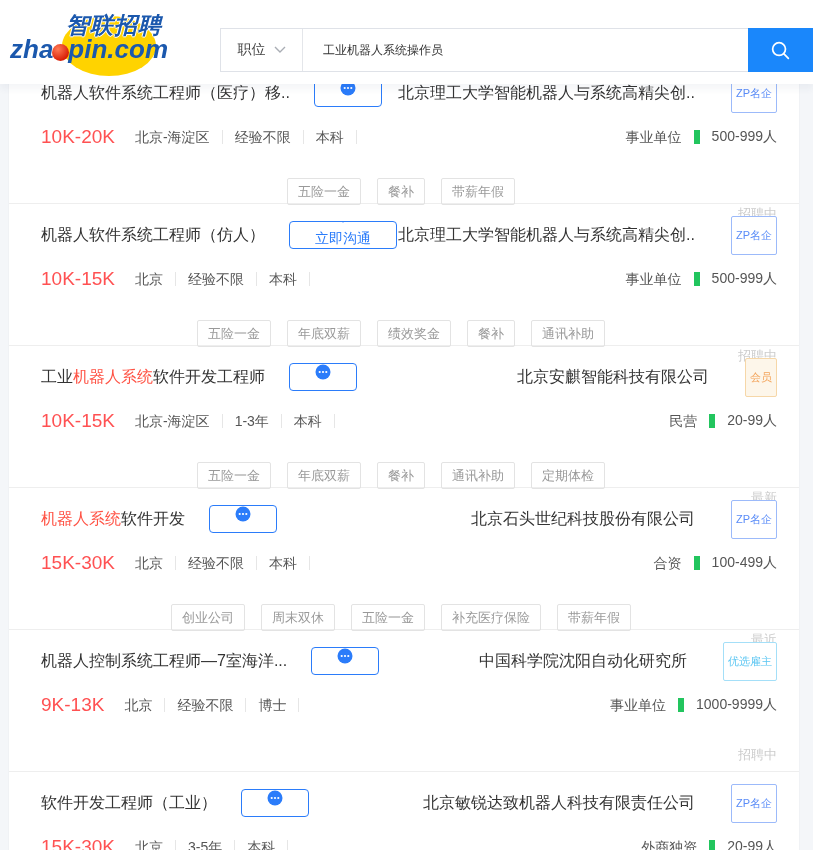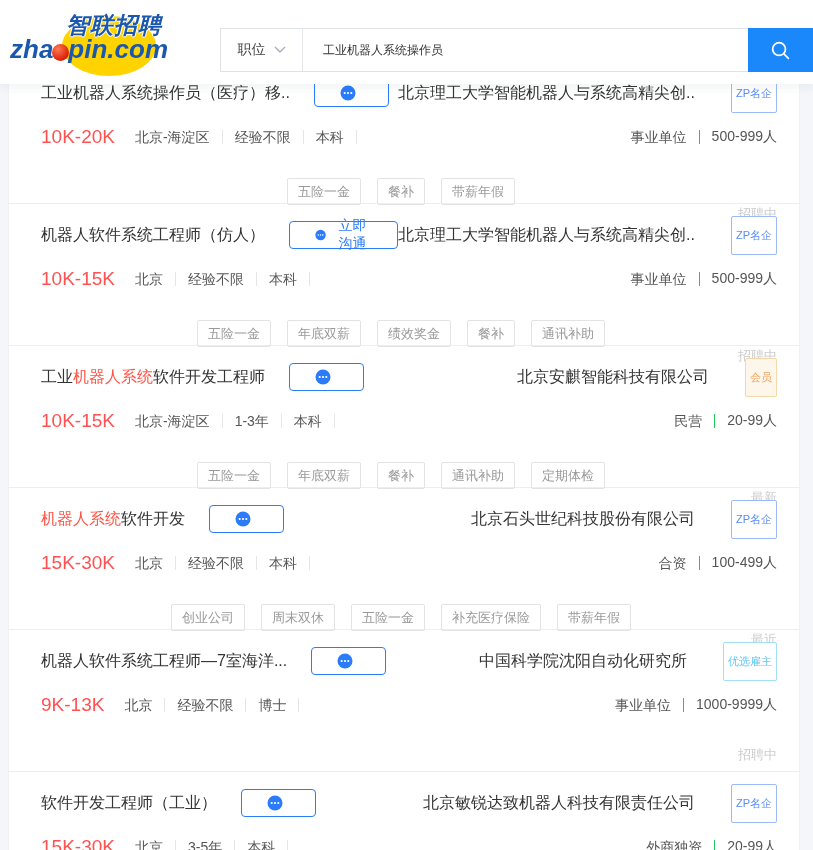--- a/index.html
+++ b/index.html
@@ -46,49 +46,49 @@
   }
   
   .job-list { position:relative; padding-top:62px; }
   .job { height:142px; padding:20px 22px 0 32px; border-bottom:1px solid #eee; }
   .row { display:flex; align-items:center; }
   .title-row { height:22px; }
   .job-title { font-size:16px; font-weight:normal; color:#333; white-space:nowrap; cursor:pointer; }
   .job-title .hl { color:#ff5345; }
   .chat-btn { margin-left:24px; height:28px; padding:0 25px; display:inline-flex; align-items:center;
     gap:7px; background:#fff; border:1px solid #2b7cfa; border-radius:4px; color:#2b7cfa;
-    font-size:14px; font-family:inherit; cursor:pointer; }
+    font-size:14px; font-family:inherit; cursor:pointer;flex-direction:column; }
   .company-wrap { margin-left:auto; display:flex; align-items:center;gap:28px; }
   .company { font-size:16px; color:#333; white-space:nowrap; cursor:pointer; }
   .badge { margin-left:8px; font-size:11px; line-height:1; padding:13px 4px; border-radius:2px;
     border:1px solid; white-space:nowrap; }
   .badge.zp { color:#5a8cf8; border-color:#9cbafa; background:#fff; }
   .badge.member { color:#f3a45b; border-color:#f6d7a8; background:#fdf6ea; }
   .badge.preferred { color:#58c5f2; border-color:#a4dff8; background:#fff; }
   .meta-row { margin-top:20px; height:26px; }
   .salary { font-size:19px; color:#ff5152; margin-right:8px; white-space:nowrap; }
   .metas { display:flex; align-items:center; }
   .meta-item { font-size:14px; color:#555; padding:0 12px; line-height:14px;
     border-right:1px solid #e6e6e6; white-space:nowrap; }
   .co-meta { margin-left:auto; display:flex; align-items:center; font-size:14px; color:#555; }
-  .co-type { padding-right:12px; margin-right:12px; border-right:1px solid #22c55e; line-height:14px; }
+  .co-type { padding-right:12px; margin-right:12px; border-right:6px solid #22c55e; line-height:14px; }
   .tags-row { margin-top:28px; height:26px;flex-direction:column; }
   .tags { display:flex; align-items:center; }
   .tag { border:1px solid #e3e3e3; border-radius:2px; color:#999; font-size:13px;
     padding:6px 10px; margin-right:16px; line-height:1; white-space:nowrap; }
   .status { margin-left:auto; color:#ccc; font-size:13px; white-space:nowrap; }
 </style>
 </head>
 <body>
 
 <div class="card">
   <div class="job-list" id="job-list">
   <article class="job">
     <div class="row title-row">
-      <h3 class="job-title"><span>工业机器人系统操作员（医疗）移..</span></h3>
+      <h3 class="job-title"><span>机器人软件系统工程师（医疗）移..</span></h3>
       <button class="chat-btn" hidden="">
         <svg width="16" height="16" viewBox="0 0 16 16">
           <circle cx="8" cy="8" r="7.5" fill="#2b7cfa"></circle>
           <circle cx="4.7" cy="8" r="1.1" fill="#fff"></circle>
               <circle cx="8" cy="8" r="1.1" fill="#fff"></circle>
               <circle cx="11.3" cy="8" r="1.1" fill="#fff"></circle>
         </svg>
         <span class="chat-label"></span>
       </button>
       <div class="company-wrap">
@@ -236,21 +236,21 @@
             <span class="tag">五险一金</span>
             <span class="tag">补充医疗保险</span>
             <span class="tag">带薪年假</span>
           </div>
       <span class="status">最近</span>
     </div>
   </article>
 
   <article class="job">
     <div class="row title-row">
-      <h3 class="job-title"><span>机器人软件系统工程师—7室海洋...</span></h3>
+      <h3 class="job-title"><span>机器人控制系统工程师—7室海洋...</span></h3>
       <button class="chat-btn" hidden="">
         <svg width="16" height="16" viewBox="0 0 16 16">
           <circle cx="8" cy="8" r="7.5" fill="#2b7cfa"></circle>
           <circle cx="4.7" cy="8" r="1.1" fill="#fff"></circle>
               <circle cx="8" cy="8" r="1.1" fill="#fff"></circle>
               <circle cx="11.3" cy="8" r="1.1" fill="#fff"></circle>
         </svg>
         <span class="chat-label"></span>
       </button>
       <div class="company-wrap">

